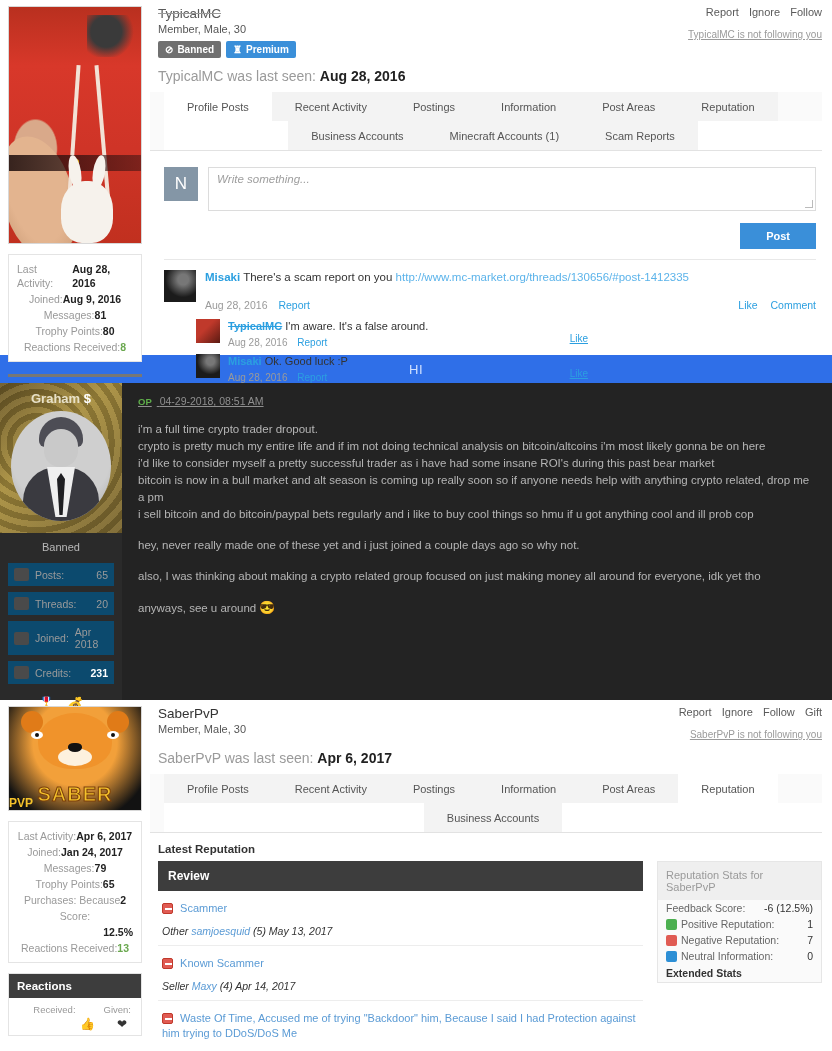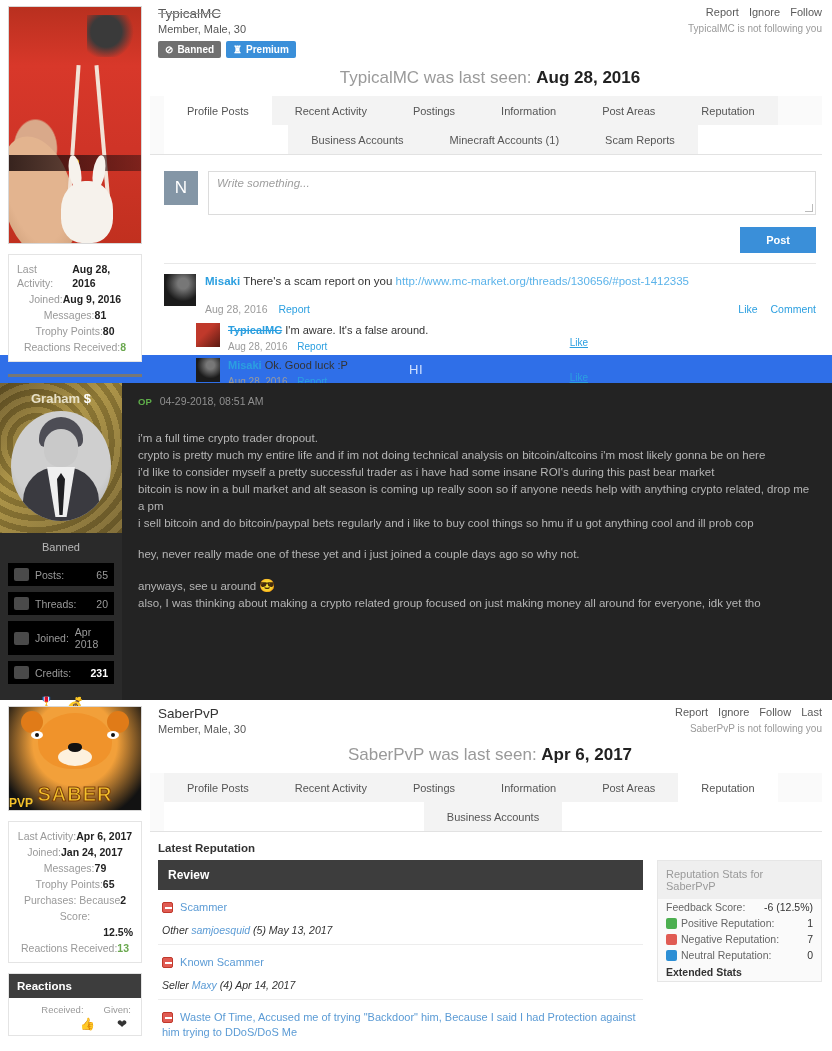--- a/index.html
+++ b/index.html
@@ -58,23 +58,23 @@
     text-decoration-color:#9a9a9a; }
   .usub { font-size:11px; color:#555; margin-top:2px; }
   .badges { margin-top:6px; display:flex; gap:5px; }
   .badge { font-size:10px; font-weight:bold; color:#fff; padding:3px 7px; border-radius:2px;
     display:inline-flex; align-items:center; gap:4px; }
   .badge.banned { background:#707070; }
   .badge.premium { background:#3a8fd9; }
 
   .hdr-actions { text-align:right; font-size:11px; }
   .hdr-actions a { color:#5a5a5a; text-decoration:none; margin-left:7px; }
-  .hdr-note { font-size:10px; color:#9a9a9a; margin-top:5px; }
-
-  .lastseen { font-size:17px; color:#9a9a9a; padding:10px 0 8px 8px;text-align:center; }
+  .hdr-note { font-size:10px; color:#9a9a9a; margin-top:11px;text-decoration:underline; }
+
+  .lastseen { font-size:14px; color:#9a9a9a; padding:10px 0 8px 8px; }
   .lastseen b { color:#222; }
 
   .tabs { border-bottom:1px solid #e2e2e2; background:#fafafa; padding-left:14px;
     display:flex; flex-wrap:wrap; }
   .tab { font-size:11px; color:#555; padding:8px 22px; background:#f3f3f3;
     border:1px solid transparent; border-bottom:none; }
   .tab.active { background:#fff; }
   .tab.filler { flex:1; background:#fff; }
 
   .composer { display:flex; gap:10px; padding:16px 6px 8px 14px; }
@@ -138,31 +138,31 @@
   .sil-face { position:absolute; left:33px; top:18px; width:34px; height:38px;
     background:#c9c9c9; border-radius:17px 17px 16px 16px; }
   .sil-body { position:absolute; left:12px; top:56px; width:76px; height:56px;
     background:#3a3a40; border-radius:34px 34px 0 0; }
   .sil-shirt { position:absolute; left:36px; top:56px; width:28px; height:50px;
     background:#efefef; clip-path: polygon(0 0,100% 0,70% 100%,30% 100%); }
   .sil-tie { position:absolute; left:46px; top:62px; width:8px; height:42px;
     background:#1f1f22; clip-path: polygon(50% 0,100% 14%,70% 100%,30% 100%,0 14%); }
   .banned-bar { text-align:center; font-size:11px; color:#b8b8b8; padding:8px 0 10px; background:#2a2a2a; }
   .dstat { display:flex; align-items:center; gap:6px; margin:0 8px 6px;
-    background:#000000; padding:5px 6px; font-size:10.5px; color:#9a9a9a; }
+    background:#0c4a6e; padding:5px 6px; font-size:10.5px; color:#9a9a9a; }
   .dstat .ic { width:15px; height:13px; background:#4a4a4a; border-radius:2px; flex:0 0 15px; }
   .dstat .lb { flex:1; }
   .dstat .vl { color:#9a9a9a; }
   .dstat .vl.bold { color:#fff; font-weight:bold; }
   .dmedals { display:flex; justify-content:center; gap:10px; padding:6px 0 8px; font-size:15px; }
   .service { margin:0 8px; background:#2f2f2f; color:#c0392b; font-size:9.5px; font-weight:bold;
     text-align:center; padding:5px 0; letter-spacing:.4px; }
 
   .sec2-main { flex:1; padding:12px 14px 0 16px; }
-  .op-line { font-size:10.5px; color:#8f8f8f; margin-bottom:23px; }
+  .op-line { font-size:10.5px; color:#8f8f8f; margin-bottom:14px;text-decoration:underline; }
   .op-tag { color:#5fae4a; font-weight:bold; font-size:9.5px; margin-right:5px; }
   .op-p { font-size:11.5px; color:#b5b5b5; line-height:17px; margin-bottom:14px; }
   .op-p.tight { margin-bottom:0; }
   .emoji { font-size:13px; }
 
   
   .sec3 { height:351px; background:#fff; display:flex; }
   .sec3-side { width:150px; flex:0 0 150px; padding:6px 8px 0 8px; }
   .tiger-frame { width:134px; height:105px; border:1px solid #d8d8d8; overflow:hidden;
     position:relative; background:#1b1b1b; }
@@ -182,21 +182,21 @@
   .tg-muzzle { position:absolute; left:50%; top:41px; transform:translateX(-50%);
     width:34px; height:18px; background:#fdf1de; border-radius:50%; }
   .tg-word { position:absolute; left:0; right:0; bottom:4px; text-align:center;
     font-size:20px; font-weight:bold; color:#f4c22b; letter-spacing:1px;
     -webkit-text-stroke:1px #7b3f0a; }
   .tg-sub { position:absolute; left:0; right:0; bottom:0; text-align:left;
     font-size:12px; color:#f4c22b; font-weight:bold;margin-top:45px; }
 
   .rx-box { margin-top:10px; border:1px solid #e4e4e4; }
   .rx-head { background:#3d3d3d; color:#fff; font-size:11.5px; font-weight:bold; padding:6px 8px; }
-  .rx-cols { display:flex; justify-content:flex-end; gap:20px; font-size:9.5px;
+  .rx-cols { display:flex; justify-content:flex-end; gap:28px; font-size:9.5px;
     color:#999; padding:6px 10px 2px 0; }
   .rx-icons { display:flex; justify-content:flex-end; gap:22px; padding:0 14px 4px 0; font-size:12px; }
 
   .sec3-main { flex:1; padding-top:6px; padding-right:10px; }
   .rep-title { font-size:11.5px; font-weight:bold; color:#333; padding:10px 0 6px 8px; }
   .rep-wrap { display:flex; gap:14px; padding-left:8px; }
   .rep-list { flex:1; }
   .rev-head { background:#3d3d3d; color:#fff; font-size:12px; font-weight:bold; padding:8px 10px; }
   .rev-item { border-bottom:1px solid #ededed; padding:10px 6px 8px 4px; }
   .rev-title { font-size:11px; color:#5b9bd5; line-height:15px; }
@@ -428,25 +428,25 @@
     <div class="op-line">
       <span class="op-tag">OP</span>
       <span>04-29-2018, 08:51 AM</span>
     </div>
     <div class="op-p" style="white-space:pre-line">i'm a full time crypto trader dropout.
 crypto is pretty much my entire life and if im not doing technical analysis on bitcoin/altcoins i'm most likely gonna be on here
 i'd like to consider myself a pretty successful trader as i have had some insane ROI's during this past bear market
 bitcoin is now in a bull market and alt season is coming up really soon so if anyone needs help with anything crypto related, drop me a pm
 i sell bitcoin and do bitcoin/paypal bets regularly and i like to buy cool things so hmu if u got anything cool and ill prob cop</div>
     <div class="op-p">hey, never really made one of these yet and i just joined a couple days ago so why not.</div>
+    <div class="op-p">also, I was thinking about making a crypto related group focused on just making money all around for everyone, idk yet tho</div>
     <div class="op-p tight">
       <span>anyways, see u around</span>
       <span class="emoji">😎</span>
     </div>
-    <div class="op-p">also, I was thinking about making a crypto related group focused on just making money all around for everyone, idk yet tho</div>
   </div>
 </div>
 
 <div class="sec3">
   <div class="sec3-side">
     <div class="tiger-frame">
       <div class="tg-bg">
         <div class="tg-ear-l"></div>
         <div class="tg-ear-r"></div>
         <div class="tg-face"></div>
@@ -509,21 +509,21 @@
     <div class="hdr-row">
       <div>
         <div class="uname" style="text-decoration:none;color:#333">SaberPvP</div>
         <div class="usub">Member, Male, 30</div>
       </div>
       <div class="hdr-actions">
         <div>
           <a href="#">Report</a>
           <a href="#">Ignore</a>
           <a href="#">Follow</a>
-          <a href="#">Last</a>
+          <a href="#">Gift</a>
         </div>
         <div class="hdr-note">SaberPvP is not following you</div>
       </div>
     </div>
 
     <div class="lastseen">
       <span>SaberPvP was last seen:</span>
       <b>Apr 6, 2017</b>
     </div>
 
@@ -601,20 +601,20 @@
           <span class="lbl">Positive Reputation:</span>
           <span class="val">1</span>
         </div>
         <div class="rs-row">
           <span class="rs-ic neg"></span>
           <span class="lbl">Negative Reputation:</span>
           <span class="val">7</span>
         </div>
         <div class="rs-row">
           <span class="rs-ic neu"></span>
-          <span class="lbl">Neutral Reputation:</span>
+          <span class="lbl">Neutral Information:</span>
           <span class="val">0</span>
         </div>
         <div class="rs-ext">Extended Stats</div>
       </div>
     </div>
   </div>
 </div>
 
 </body></html>

